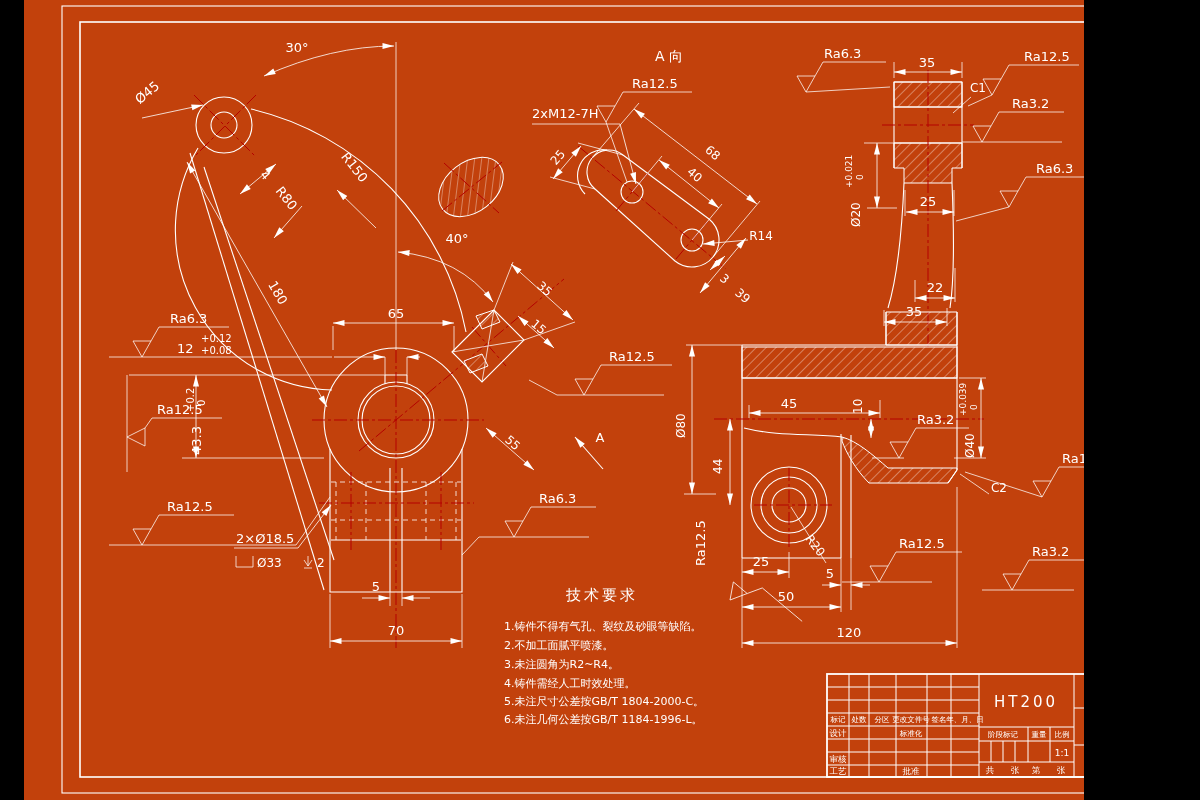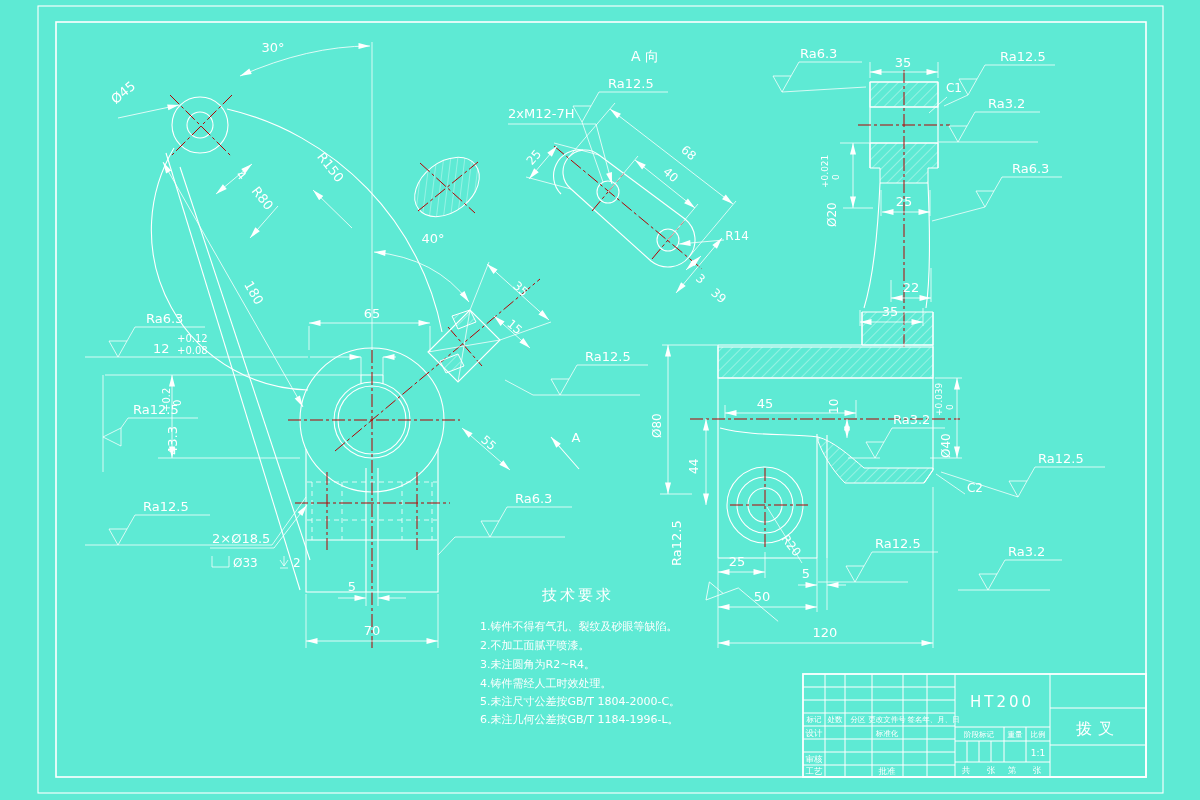--- a/index.html
+++ b/index.html
@@ -1,16 +1,16 @@
 <!DOCTYPE html>
 <html><head>
 <meta charset="utf-8">
 <style>
   html,body{margin:0;padding:0;background:#000;}
-  #stage{position:relative;width:1200px;height:800px;background:#5eead4;overflow:hidden;}
+  #stage{position:relative;width:1060px;height:800px;background:#c2410c;overflow:hidden;margin-left:24px;}
   svg text{fill:#fff;font-family:"DejaVu Sans","Liberation Sans",sans-serif;}
   .t14{font-size:14px;} .t13{font-size:13px;} .t12{font-size:12px;} .t11{font-size:11px;}
   .t10{font-size:10px;} .t9{font-size:9px;} .t8{font-size:8.5px;} .t7{font-size:7.5px;}
   .t16{font-size:16px;letter-spacing:6px;} .t15{font-size:15px;letter-spacing:3px;}
   .mid{text-anchor:middle;}
   .w{stroke:#fff;stroke-width:1.1;fill:none;}
   .w2{stroke:#fff;stroke-width:1.6;fill:none;}
   .thin{stroke:#fff;stroke-width:0.75;fill:none;}
   .dim{stroke:#fff;stroke-width:0.8;fill:none;}
   .dash{stroke:#fff;stroke-width:0.8;fill:none;stroke-dasharray:5 4;}

